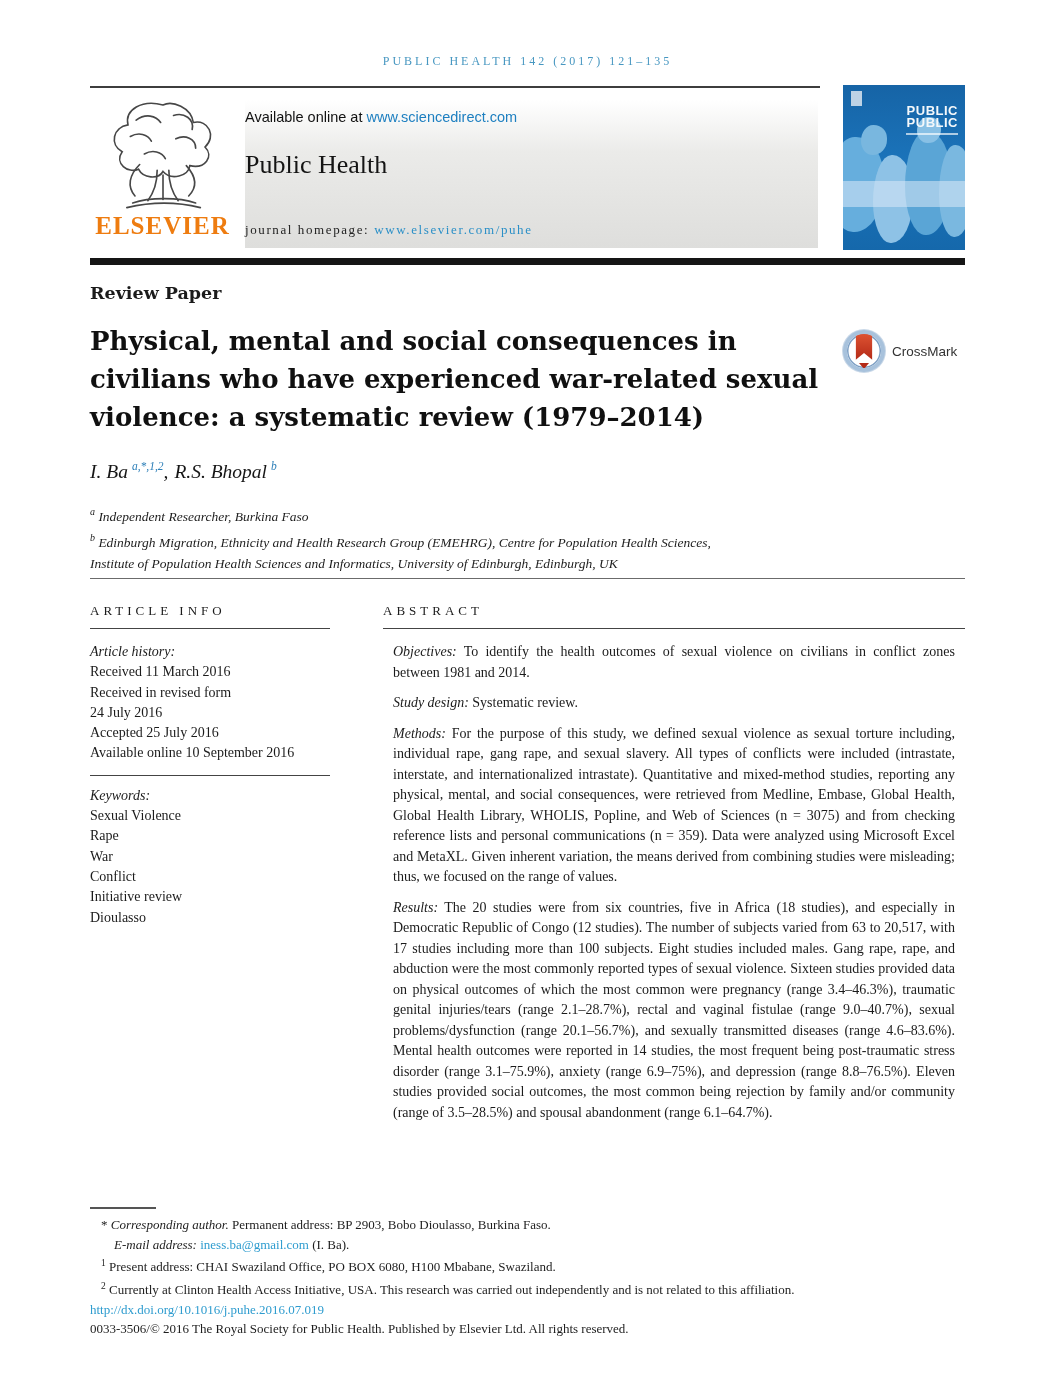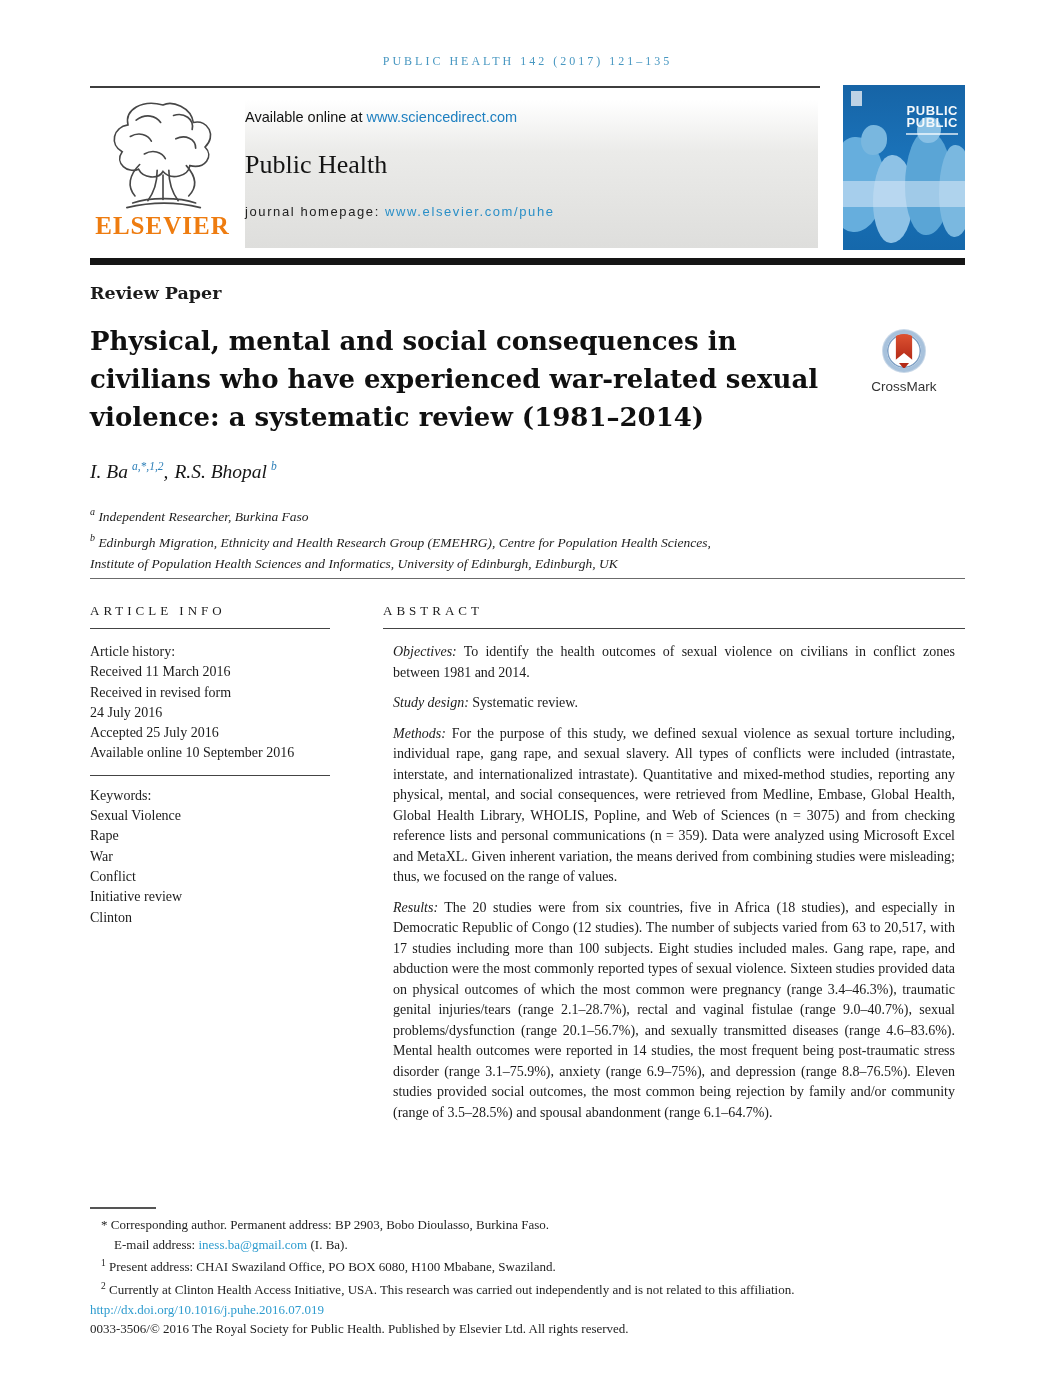--- a/index.html
+++ b/index.html
@@ -23,21 +23,21 @@
     font-size:25px; color:#ee7c10; letter-spacing:1px;
   }
   .header-box {
     position:absolute; left:155px; top:4px; width:573px; height:148px;
     background:linear-gradient(180deg,#ffffff 0%,#ebebe9 35%,#dededc 100%);
     text-align:left;
   }
   .avail-line { margin-top:9px; font-family:"Liberation Sans", sans-serif; font-size:14.5px; color:#111; }
   .link-sd { color:#1d7fc0; cursor:pointer; }
   .journal-name { margin-top:25px; font-family:"Liberation Serif", serif; font-size:26px; color:#141414; }
-  .homepage-line { margin-top:24px; font-family:Liberation Sans, sans-serif; font-size:13px; letter-spacing:1.6px; color:#222; }
+  .homepage-line { margin-top:42px; font-family:Liberation Serif, serif; font-size:13px; letter-spacing:1.6px; color:#222; }
   .link-hp { color:#2a8fc7; cursor:pointer; }
   
   .cover {
     position:absolute; right:0; top:-11px; width:122px; height:165px;
     background:linear-gradient(180deg,#1664a6 0%, #1b74bb 48%, #1568ab 100%);
     overflow:hidden; cursor:pointer;
   }
   .cover-crest { position:absolute; left:8px; top:6px; width:11px; height:15px; background:#cfdeeb; opacity:.9; }
   .blob { position:absolute; background:#5ea9d9; border-radius:48% 52% 55% 45%/55% 45% 52% 48%; }
   .b1 { left:-14px; top:52px; width:55px; height:95px; background:#66aedd; }
@@ -49,39 +49,39 @@
   .cover-band { position:absolute; left:0; right:0; top:96px; height:26px; background:rgba(219,234,247,0.55); }
   .cover-title {
     position:absolute; top:20px; right:7px; text-align:center; color:#f4f8fb;
     font-family:"Liberation Sans", sans-serif; font-weight:bold; font-size:13px; line-height:12px; letter-spacing:0.5px;
   }
   .cover-subline { position:absolute; top:48px; right:7px; width:52px; height:2px; background:rgba(255,255,255,0.65); }
   .black-bar { position:absolute; top:258px; left:90px; width:875px; height:7px; background:#151515; }
   
   .review-paper { position:absolute; top:283px; left:90px; font-size:17.5px; font-weight:bold; color:#1b1b1b; font-family:"DejaVu Serif", serif; }
   .title { position:absolute; top:322px; left:90px; width:760px; font-family:"DejaVu Serif", serif; font-weight:bold; font-size:26px; line-height:38px; color:#101010; }
-  .crossmark { position:absolute; top:330px; right:85px; width:122px; display:flex; align-items:center; gap:7px; cursor:pointer;flex-direction:column; }
+  .crossmark { position:absolute; top:330px; right:85px; width:122px; display:flex; align-items:center; gap:7px; cursor:pointer; }
   .cm-ring { position:relative; width:42px; height:42px; border-radius:50%; background:#ffffff; border:4px solid #a8c2dc; box-shadow:inset 0 0 0 1.5px #7d9fc4, 0 0 0 1px #c9d8e8; overflow:hidden; }
   .cm-ribbon { position:absolute; left:50%; transform:translateX(-50%); top:-1px; width:17px; height:27px; background:linear-gradient(180deg,#df5433,#b42a17); -webkit-clip-path:polygon(0 0,100% 0,100% 100%,50% 74%,0 100%); clip-path:polygon(0 0,100% 0,100% 100%,50% 74%,0 100%); }
   .cm-tri { position:absolute; left:50%; transform:translateX(-50%); top:29px; width:0; height:0; border-left:5px solid transparent; border-right:5px solid transparent; border-top:6px solid #b42a17; }
   .cm-label { font-family:"Liberation Sans", sans-serif; font-size:13.5px; color:#333; }
   .authors { position:absolute; top:460px; left:90px; font-style:italic; font-size:19.5px; color:#161616; }
   .authors .sup { color:#2d7fb8; font-size:11.5px; vertical-align:super; margin-left:4px; }
   .authors .sep { margin-right:6px; }
   .affils { position:absolute; top:501px; left:90px; width:875px; font-style:italic; font-size:13.5px; line-height:21.5px; color:#1d1d1d; }
   .affil-sup { font-size:10px; vertical-align:super; font-style:italic; }
   .wide-rule { position:absolute; top:578px; left:90px; width:875px; border-top:1.5px solid #6b6b6b; }
   
   .columns { position:absolute; top:603px; left:90px; width:875px; display:flex; }
   .col-left { width:240px; flex:0 0 240px; }
   .col-right { margin-left:53px; width:582px; flex:0 0 582px; }
   .sec-heading { font-size:13px; letter-spacing:4px; color:#1b1b1b; font-family:"Liberation Serif", serif; }
   .sec-rule { border-top:1.2px solid #444; margin-top:9px; }
   .info-block { margin-top:13px; font-size:14px; line-height:20.3px; color:#1b1b1b; }
-  .it { }
+  .it { font-style:italic; }
   .mid-rule { border-top:1.2px solid #444; margin-top:11px; }
   .kw-block { margin-top:10px; font-size:14px; line-height:20.3px; color:#1b1b1b; }
   .abstract-body { margin-top:13px; font-size:14px; line-height:20.5px; text-align:justify; color:#1b1b1b; }
   .abstract-body p { margin:10px; }
   .abs-label { font-style:italic; }
   
   .footnotes { position:absolute; top:1207px; left:90px; width:878px; font-size:13px; line-height:19.5px; color:#1d1d1d; }
   .fn-rule { width:66px; border-top:2px solid #555; margin-bottom:6px; }
   .fn-indent1 { padding-left:11px; }
   .fn-indent2 { padding-left:24px; }
@@ -146,21 +146,21 @@
     </div>
   </div>
 
   <div class="black-bar"></div>
 
   <div class="review-paper">Review Paper</div>
 
   <div class="title">
     <div>Physical, mental and social consequences in</div>
     <div>civilians who have experienced war-related sexual</div>
-    <div>violence: a systematic review (1981–2014)</div>
+    <div>violence: a systematic review (1979–2014)</div>
   </div>
 
   <div class="crossmark">
     <div class="cm-ring">
       <div class="cm-ribbon"></div>
       <div class="cm-tri"></div>
     </div>
     <div class="cm-label">CrossMark</div>
   </div>
 
@@ -198,21 +198,21 @@
         <div>Available online 10 September 2016</div>
       </div>
       <div class="mid-rule"></div>
       <div class="kw-block">
         <div class="it">Keywords:</div>
         <div>Sexual Violence</div>
         <div>Rape</div>
         <div>War</div>
         <div>Conflict</div>
         <div>Initiative review</div>
-        <div>Clinton</div>
+        <div>Dioulasso</div>
       </div>
     </div>
 
     <div class="col-right">
       <div class="sec-heading">ABSTRACT</div>
       <div class="sec-rule"></div>
       <div class="abstract-body">
         <p><span class="abs-label">Objectives:</span> <span>To identify the health outcomes of sexual violence on civilians in conflict zones between 1981 and 2014.</span></p>
         <p><span class="abs-label">Study design:</span> <span>Systematic review.</span></p>
         <p><span class="abs-label">Methods:</span> <span>For the purpose of this study, we defined sexual violence as sexual torture including, individual rape, gang rape, and sexual slavery. All types of conflicts were included (intrastate, interstate, and internationalized intrastate). Quantitative and mixed-method studies, reporting any physical, mental, and social consequences, were retrieved from Medline, Embase, Global Health, Global Health Library, WHOLIS, Popline, and Web of Sciences (n = 3075) and from checking reference lists and personal communications (n = 359). Data were analyzed using Microsoft Excel and MetaXL. Given inherent variation, the means derived from combining studies were misleading; thus, we focused on the range of values.</span></p>

